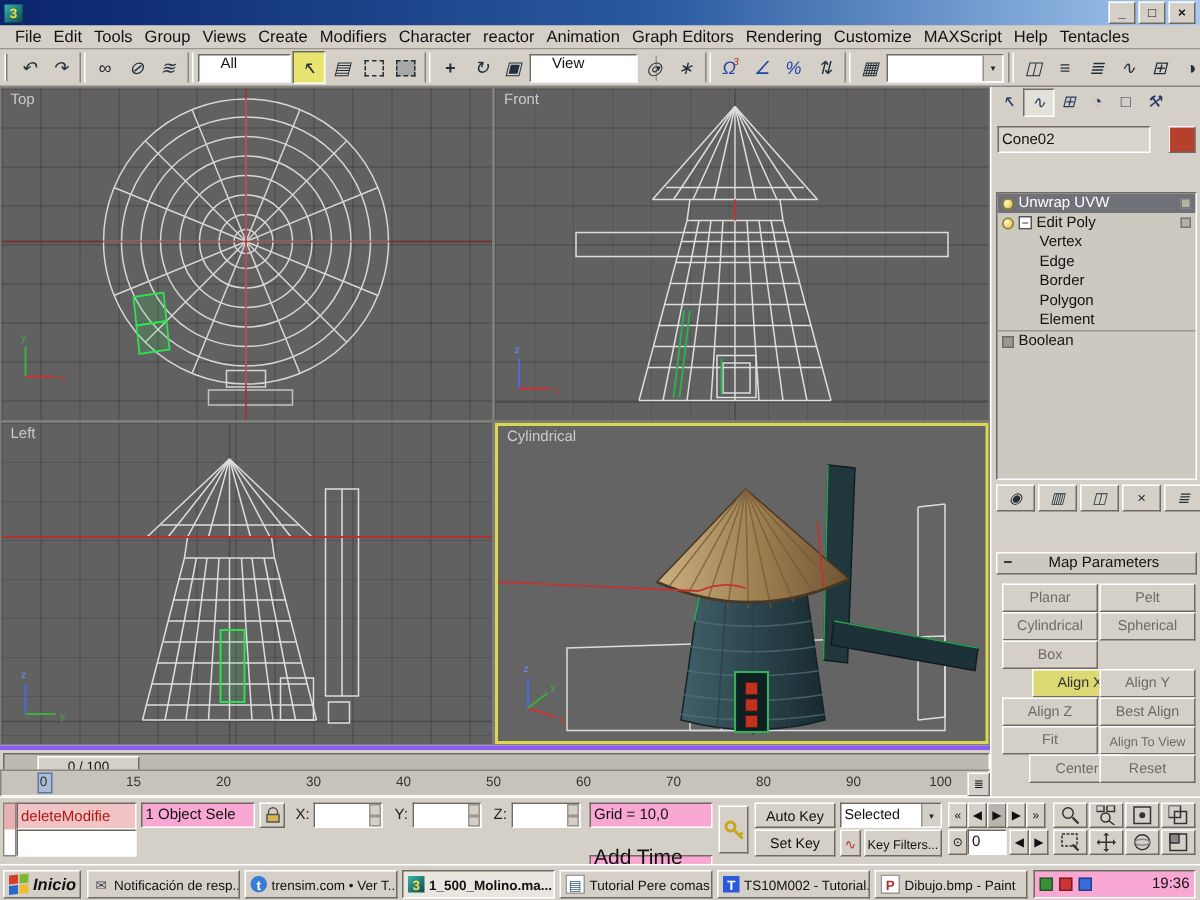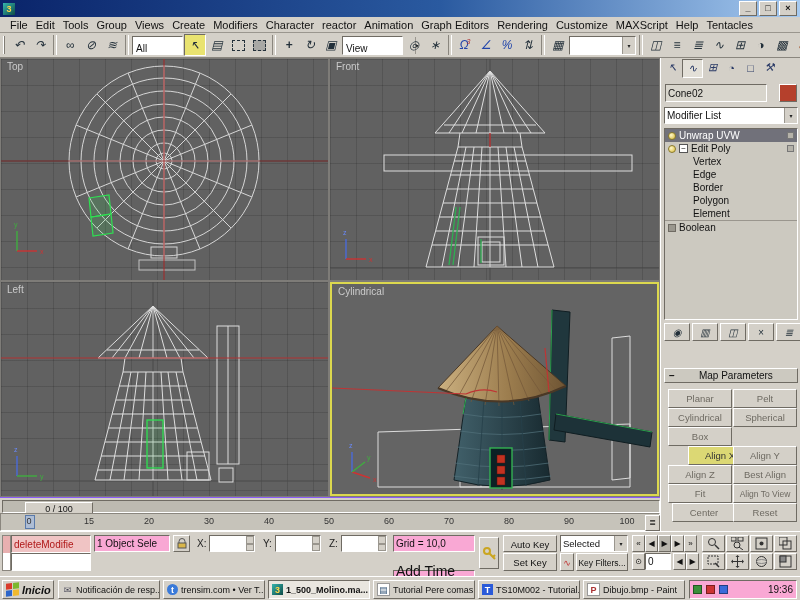--- a/index.html
+++ b/index.html
@@ -22,22 +22,22 @@
   .menubar{left:0;top:17px;width:800px;height:16px;background:#d4d0c8;border-bottom:1px solid #9a968e;
            display:flex;align-items:center;font-size:11px;padding-left:6px;box-sizing:border-box;}
   .menuitem{padding:0 4px;white-space:nowrap;}
   
   .toolbar{left:0;top:33px;width:800px;height:25px;background:#d4d0c8;border-bottom:1px solid #8a867e;
            display:flex;align-items:center;gap:1px;padding-left:3px;box-sizing:border-box;}
   .grip{width:3px;height:18px;border-left:1px solid #fff;border-right:1px solid #807c74;margin-right:3px;}
   .tbtn{width:20px;height:20px;display:flex;align-items:center;justify-content:center;font-size:12px;color:#23303a;flex:none;}
   .tbtn.active{background:#e9e370;border:1px solid;border-color:#6f6b63 #ffffff #ffffff #6f6b63;}
   .tsep{width:2px;height:20px;border-left:1px solid #8a867e;border-right:1px solid #fff;margin:0 2px;flex:none;}
-  .tdrop{height:17px;display:flex;align-items:flex-end;font-size:10px;flex:none;background:#fff;
-         border:1px solid;border-color:#6f6b63 #ffffff #ffffff #6f6b63;padding-left:3px;gap:47px;}
+  .tdrop{height:17px;display:flex;align-items:flex-start;font-size:10px;flex:none;background:#fff;
+         border:1px solid;border-color:#6f6b63 #ffffff #ffffff #6f6b63;padding-left:14px;gap:47px;}
   .ddarr{margin-left:auto;width:12px;height:100%;background:#d4d0c8;border-left:1px solid #9a968e;
          display:flex;align-items:center;justify-content:center;font-size:6px;color:#222;}
   .dashbox{width:11px;height:9px;border:1px dashed #23303a;}
   .dashbox.fill{background:rgba(35,48,58,.25);}
   .sup3{font-size:7px;color:#b03030;margin-left:-2px;margin-top:-8px;}
   
   .viewports{left:0;top:58px;width:660px;height:439px;background:#7e7c78;}
   .vp{position:absolute;background-color:#616161;overflow:hidden;}
   .vpgrid{background-image:repeating-linear-gradient(to right,rgba(0,0,0,.13) 0 1px,transparent 1px 26px),
                            repeating-linear-gradient(to bottom,rgba(0,0,0,.13) 0 1px,transparent 1px 26px);}
@@ -50,21 +50,21 @@
   .tab.active{border:1px solid;border-color:#6f6b63 #ffffff #ffffff #6f6b63;background:#e3e0d8;}
   .stackrow{height:13px;display:flex;align-items:center;font-size:10px;padding-left:3px;gap:3px;}
   .stackrow.sel{background:#71717a;color:#fff;}
   .bulb{width:8px;height:8px;border-radius:50%;background:radial-gradient(circle at 35% 35%,#fff8c8,#d9b93a);border:1px solid #8a7a2a;box-sizing:border-box;flex:none;}
   .expbox{width:9px;height:9px;border:1px solid #555;background:#fff;font-size:8px;line-height:7px;text-align:center;box-sizing:border-box;flex:none;}
   .gizmosq{width:7px;height:7px;background:#b5b2a9;border:1px solid #777;margin-left:auto;margin-right:3px;flex:none;box-sizing:border-box;}
   .mapbtn{position:absolute;width:62px;height:17px;font-size:9.5px;color:#6e6a62;display:flex;align-items:center;justify-content:center;
           border:1px solid;border-color:#ffffff #6f6b63 #6f6b63 #ffffff;background:#d4d0c8;white-space:nowrap;overflow:hidden;}
   .mapbtn.hl{background:#dcd874;color:#333;margin-left:20px;}
   
-  .timeslider{left:0;top:497px;width:660px;height:16px;background:#d4d0c8;border-top:1px solid #8b5cf6;box-sizing:border-box;}
+  .timeslider{left:0;top:497px;width:660px;height:16px;background:#d4d0c8;border-top:3px solid #8b5cf6;box-sizing:border-box;}
   .ttrack{position:absolute;left:2px;top:2px;width:656px;height:11px;background:#bdbab1;
           border:1px solid;border-color:#6f6b63 #ffffff #ffffff #6f6b63;}
   .tthumb{position:absolute;left:22px;top:1px;width:66px;height:12px;background:#d4d0c8;text-align:center;
           font-size:9px;line-height:12px;border:1px solid;border-color:#ffffff #6f6b63 #6f6b63 #ffffff;}
   .trackbar{left:0;top:513px;width:660px;height:18px;background:#c6c3ba;border:1px solid;border-color:#8a867e #ffffff #ffffff #8a867e;box-sizing:border-box;}
   .tick{position:absolute;top:2px;width:28px;text-align:center;font-size:9px;color:#333;}
   
   .statusbar{left:0;top:531px;width:800px;height:45px;background:#d4d0c8;border-top:1px solid #fff;box-sizing:border-box;}
   .slabel{font-size:10px;color:#222;}
   .sfield{display:flex;align-items:center;padding-left:2px;font-size:10px;}
@@ -473,24 +473,20 @@
           <i>□</i>
         </span>
       <span class="tab">
           <i>⚒</i>
         </span>
     </div>
     <div class="ab sunken sfield" style="left:4px;top:26px;width:98px;height:16px;background:#d8d5cc;">
       <span>Cone02</span>
     </div>
     <div class="ab raised" style="left:118px;top:26px;width:16px;height:16px;background:#b5402c;"></div>
-    <div class="ab whitebox sfield" style="left:3px;top:49px;width:134px;height:17px;box-sizing:border-box;">
-      <span>Modifier List</span>
-      <span class="ddarr">▾</span>
-    </div>
 
     <div class="ab sunken" style="left:3px;top:70px;width:134px;height:192px;background:#ccc9c0;box-sizing:border-box;overflow:hidden;">
       <div class="stackrow sel">
         <span class="bulb"></span>
         <span>Unwrap UVW</span>
         <span class="gizmosq"></span>
       </div>
       <div class="stackrow">
         <span class="bulb"></span>
         <span class="expbox">−</span>
@@ -546,21 +542,21 @@
     <span class="mapbtn" style="left:72px;top:331px;">Pelt</span>
     <span class="mapbtn" style="left:7px;top:350px;">Cylindrical</span>
     <span class="mapbtn" style="left:72px;top:350px;">Spherical</span>
     <span class="mapbtn" style="left:7px;top:369px;">Box</span>
     <span class="mapbtn hl" style="left:7px;top:388px;">Align X</span>
     <span class="mapbtn" style="left:72px;top:388px;">Align Y</span>
     <span class="mapbtn" style="left:7px;top:407px;">Align Z</span>
     <span class="mapbtn" style="left:72px;top:407px;">Best Align</span>
     <span class="mapbtn" style="left:7px;top:426px;">Fit</span>
     <span class="mapbtn" style="left:72px;top:426px;font-size:8.5px;">Align To View</span>
-    <span class="mapbtn" style="left:11px;top:445px;">Center</span>
+    <span class="mapbtn" style="left:25px;top:445px;">Center</span>
     <span class="mapbtn" style="left:72px;top:445px;">Reset</span>
   </div>
 
   <div class="ab timeslider">
     <div class="ttrack">
       <div class="tthumb">0 / 100</div>
     </div>
   </div>
 
   <div class="ab trackbar">

